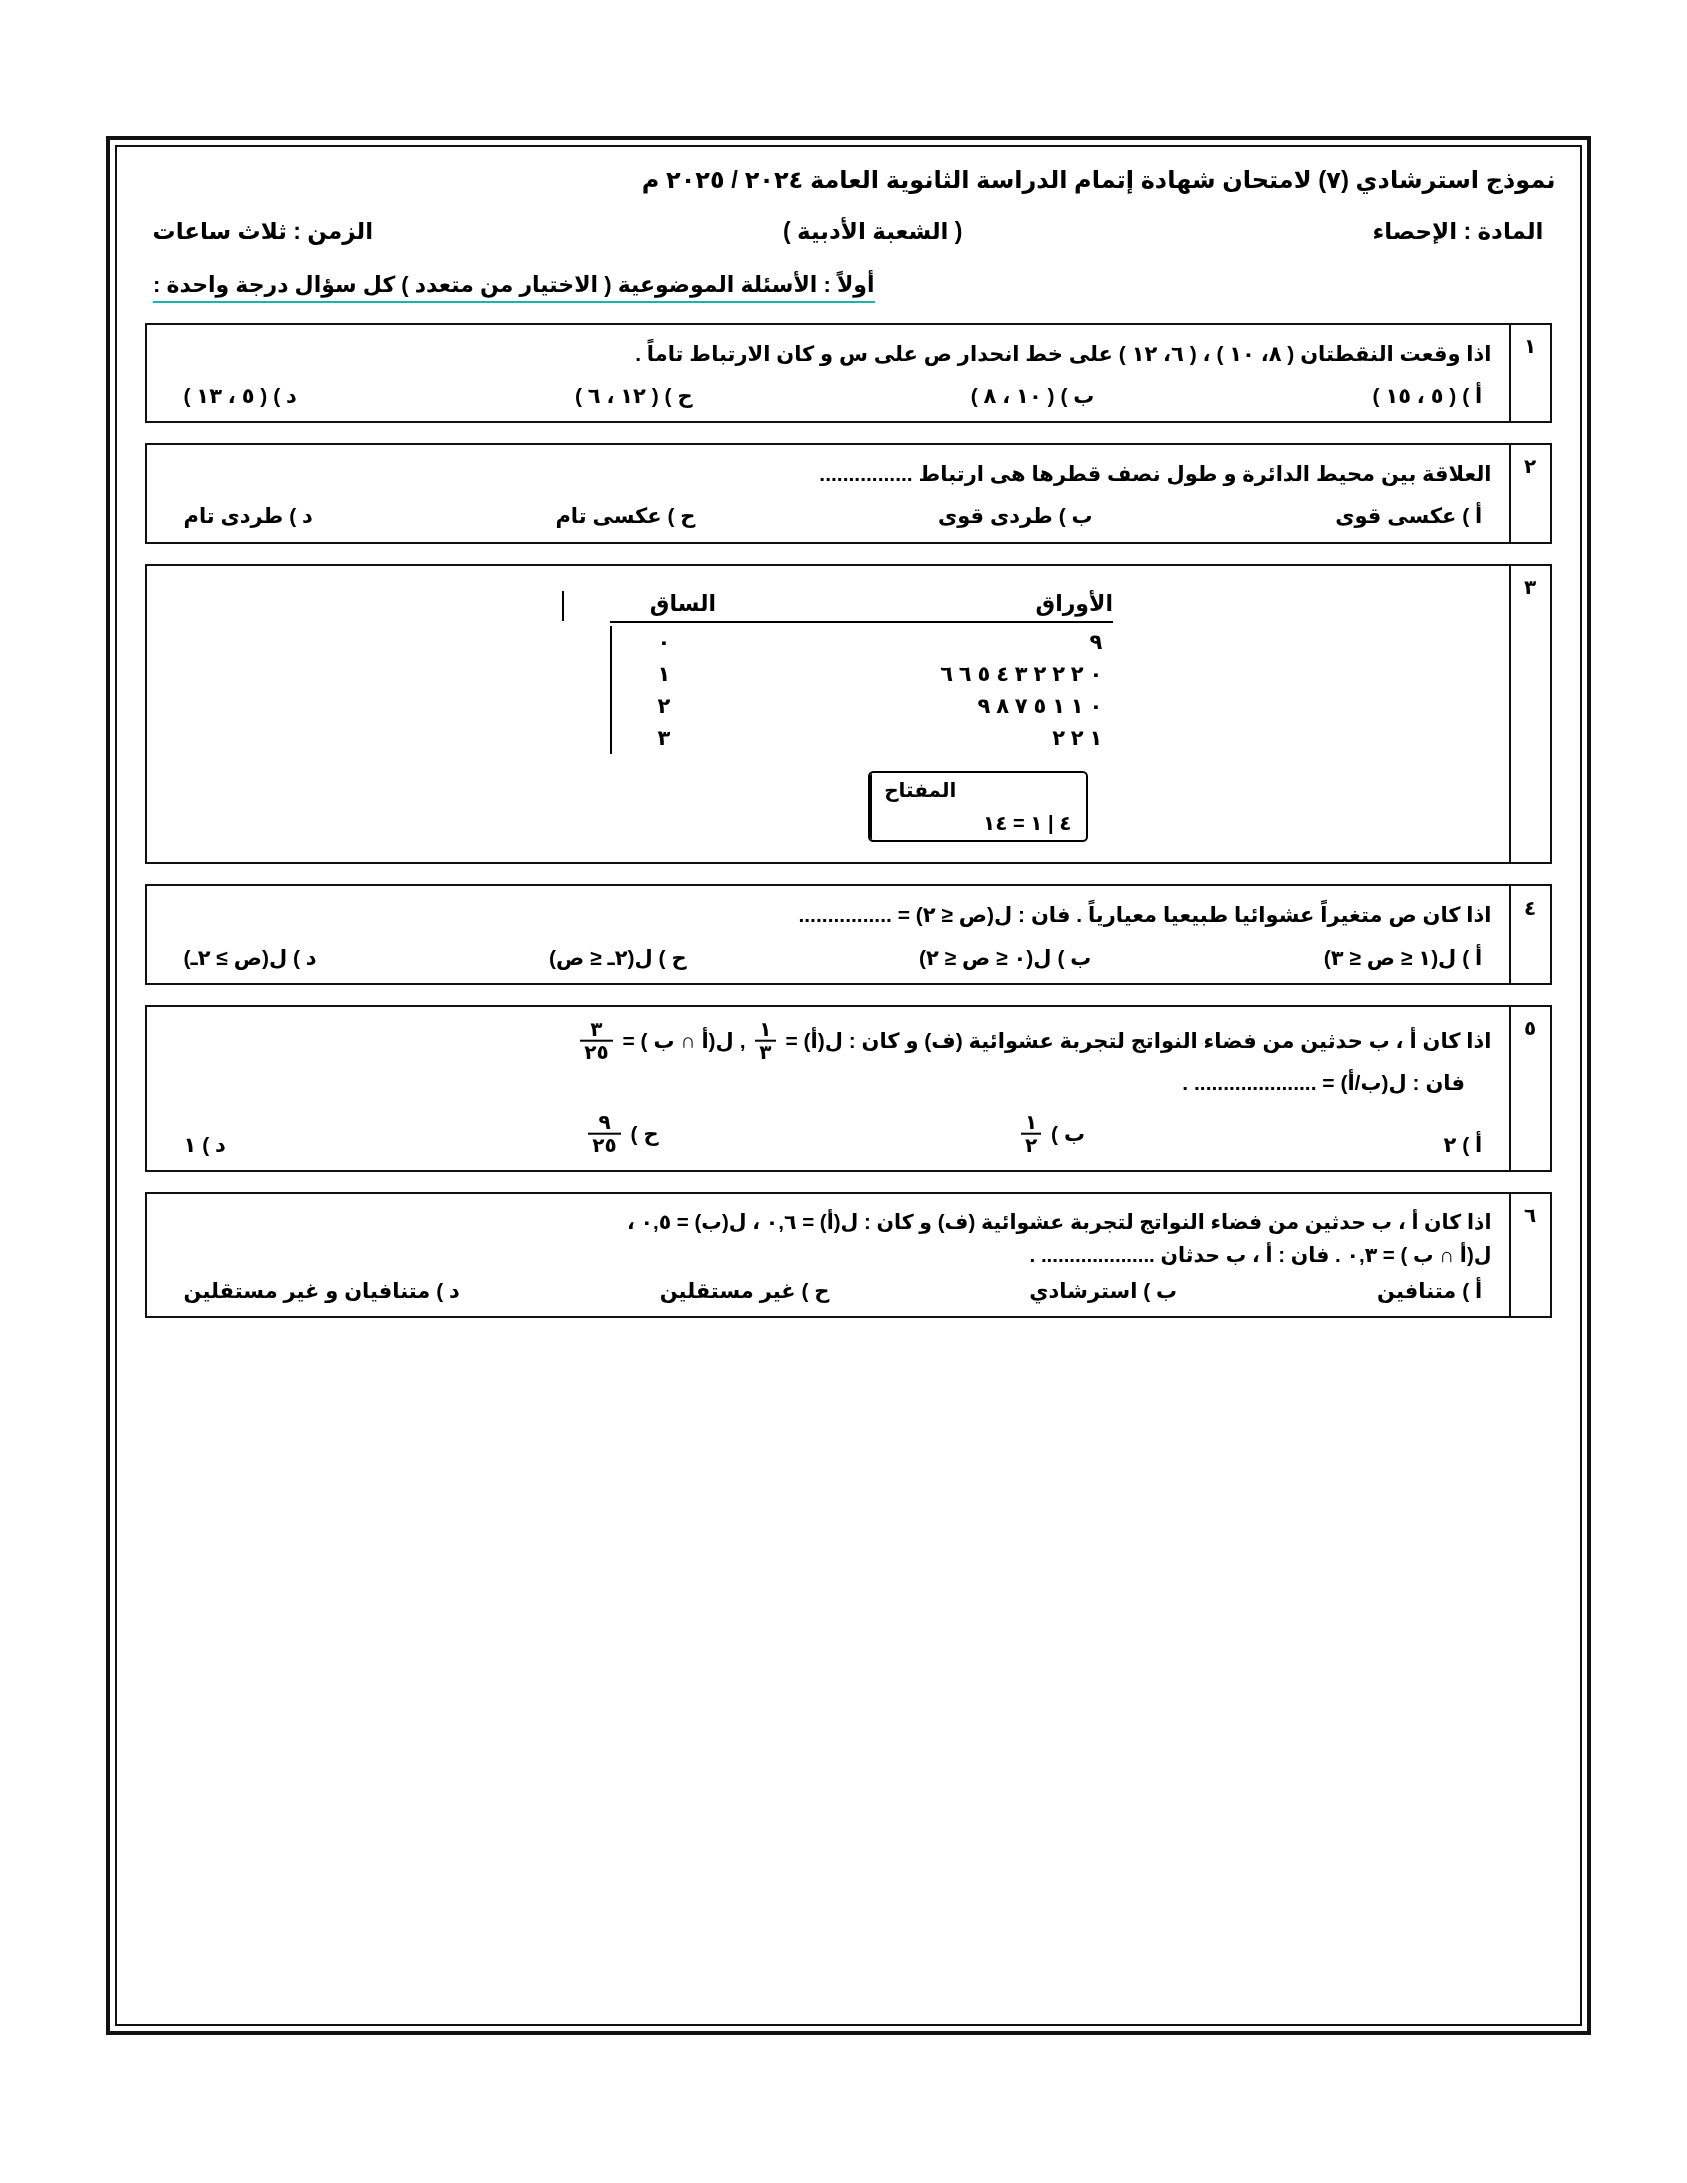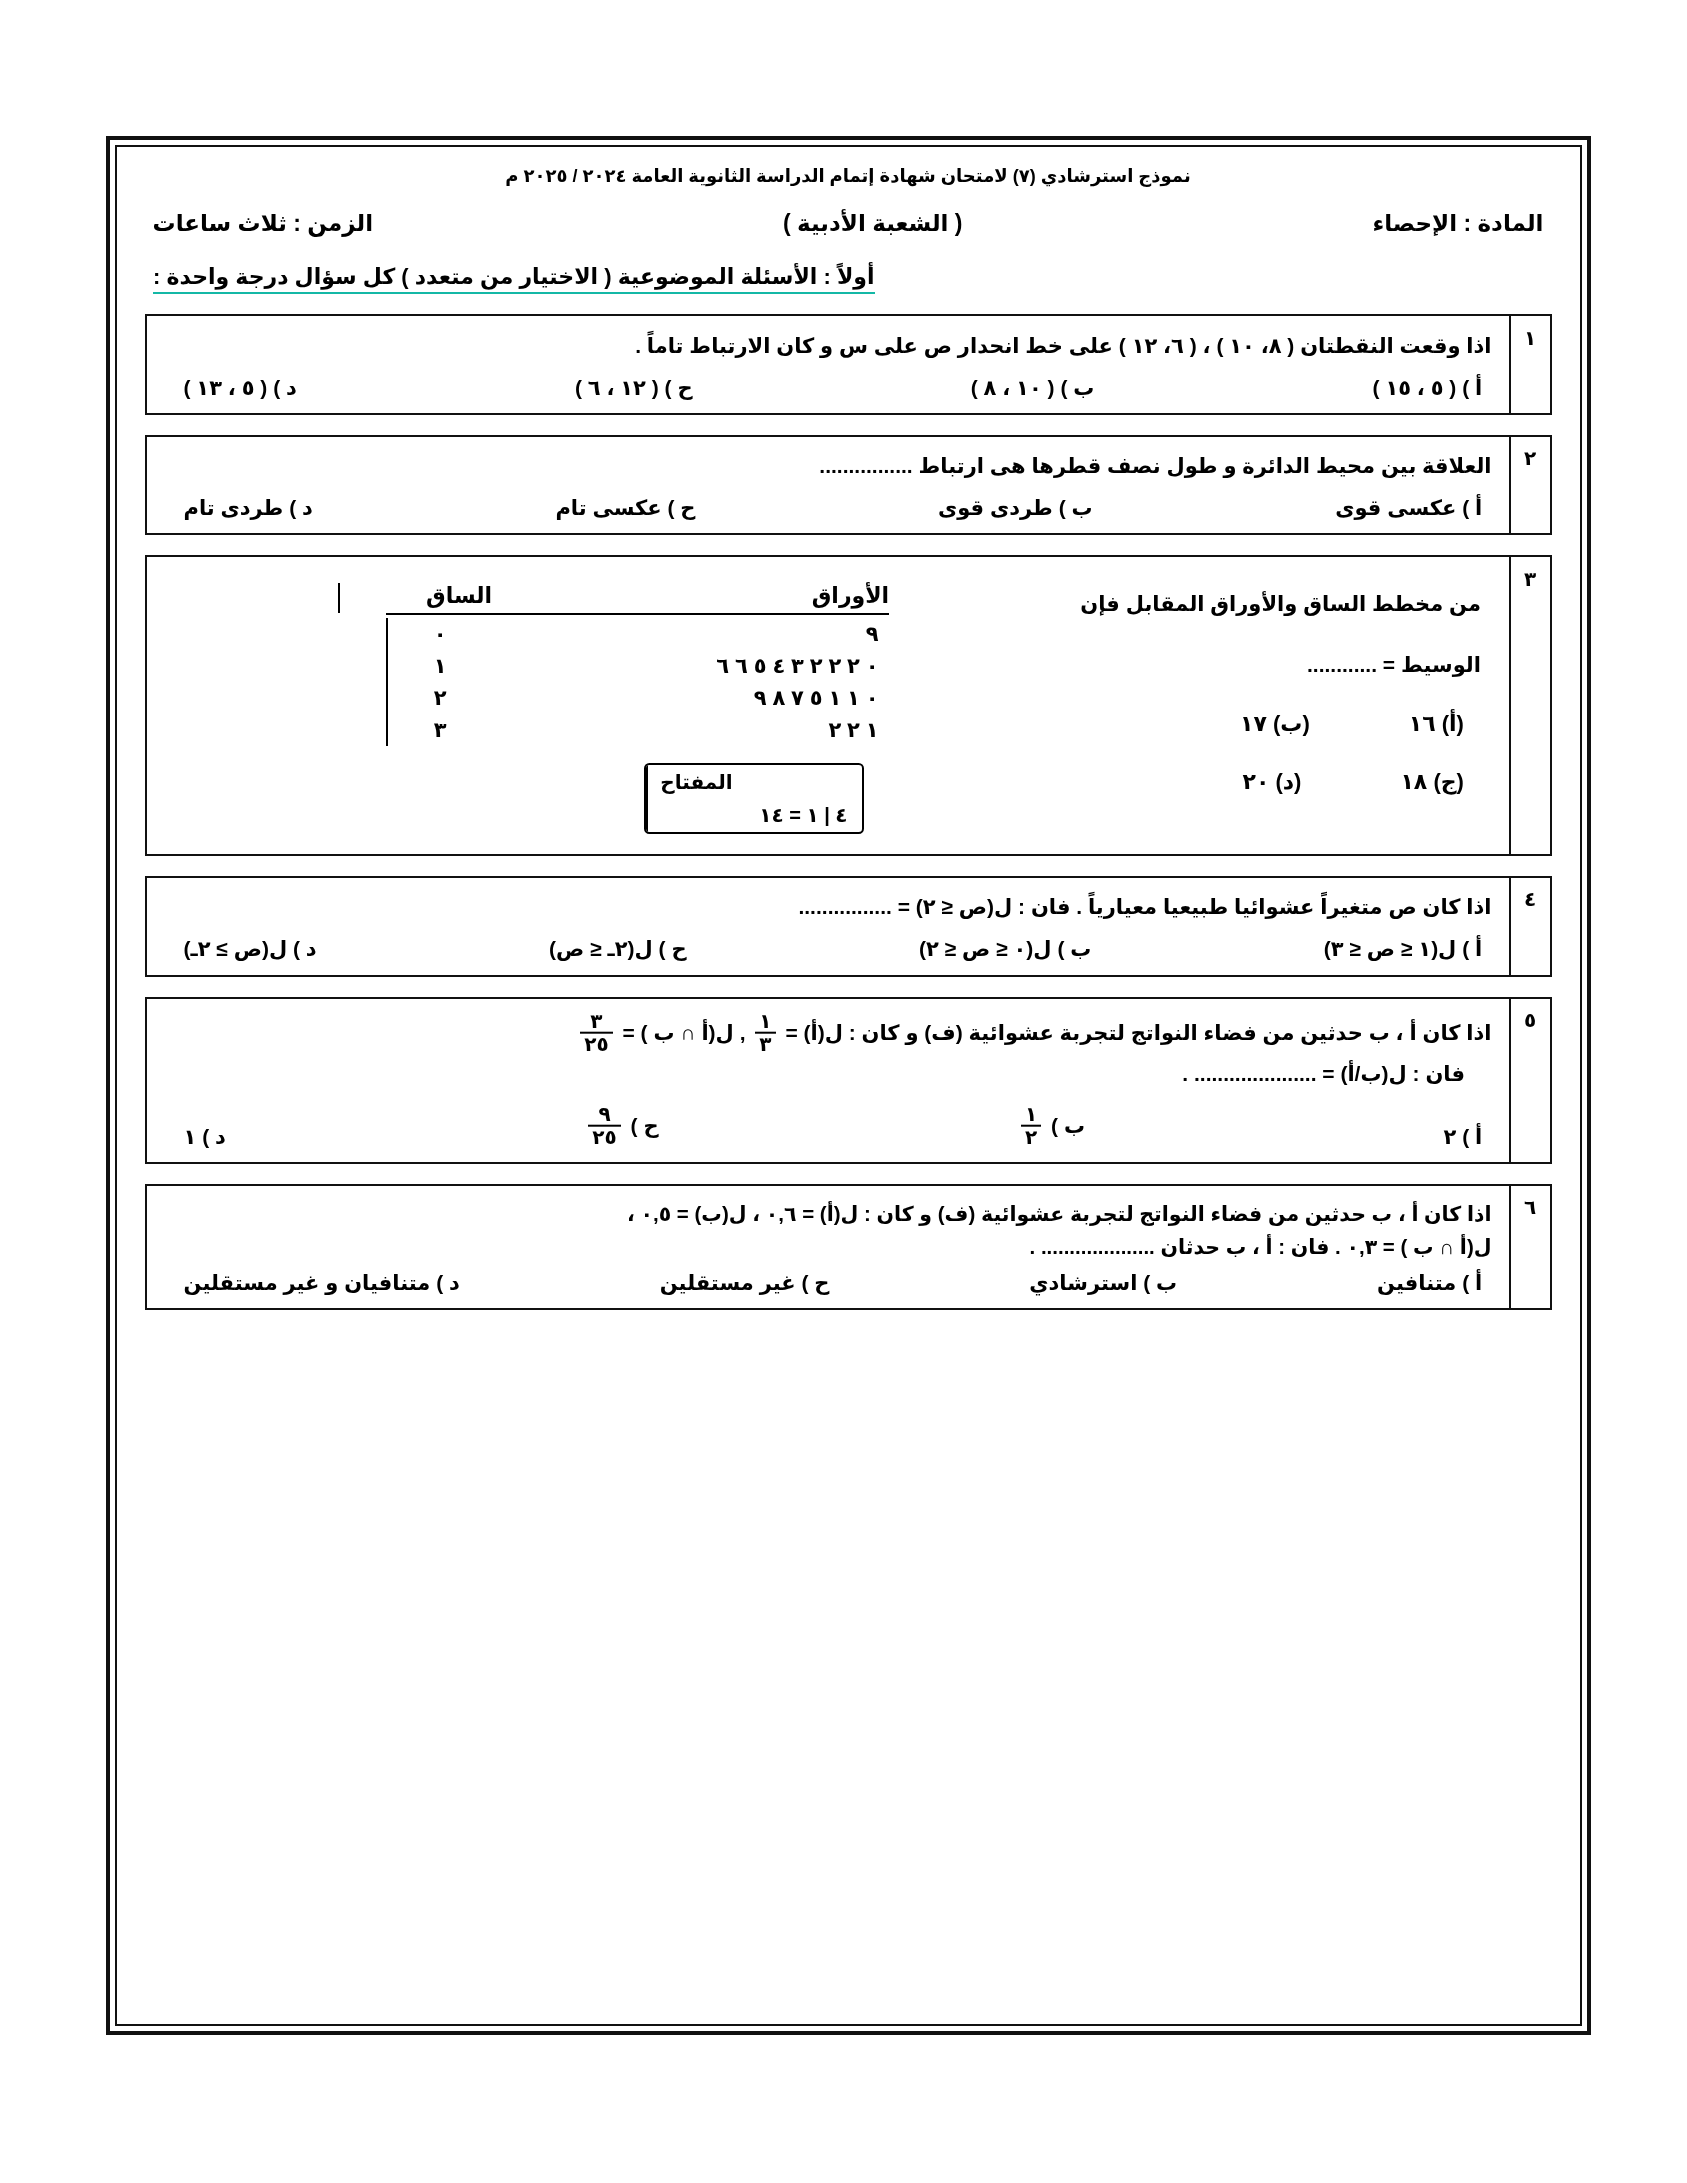--- a/index.html
+++ b/index.html
@@ -32,22 +32,22 @@
   .content{
     position:absolute;
     left:122px;top:149px;
     width:1452px;
     box-sizing:border-box;
     padding:0 18.5px;
   }
 
   
   .doc-title{
-    text-align:center;
-    font-size:18px;
+    text-align:right;
+    font-size:24px;
     font-weight:bold;
     letter-spacing:0px;
     margin:14.6px 0 0 0;
     line-height:1.35;
   }
   .subject-row{
     display:flex;
     flex-direction:row;
     justify-content:space-between;
     align-items:center;
@@ -269,34 +269,20 @@
           <div class="opt">د ) طردى تام</div>
         </div>
       </div>
     </div>
 
     <div class="qbox">
       <div class="qnum">٣</div>
       <div class="qbody">
         <div class="q3-wrap">
 
-          <div class="q3-right">
-            <div class="qline">من مخطط الساق والأوراق المقابل فإن</div>
-            <div class="qline">الوسيط = ............</div>
-            <div class="q3-opts">
-              <div class="row">
-                <div class="opt">(أ) ١٦</div>
-                <div class="opt">(ب) ١٧</div>
-              </div>
-              <div class="row">
-                <div class="opt">(ج) ١٨</div>
-                <div class="opt">(د) ٢٠</div>
-              </div>
-            </div>
-          </div>
 
           <div class="q3-left">
             <div class="sl">
               <div class="sl-head">
                 <div class="leaf-h">الأوراق</div>
                 <div class="stem-h">الساق</div>
               </div>
               <div class="sl-rule"></div>
 
               <div class="sl-row">

